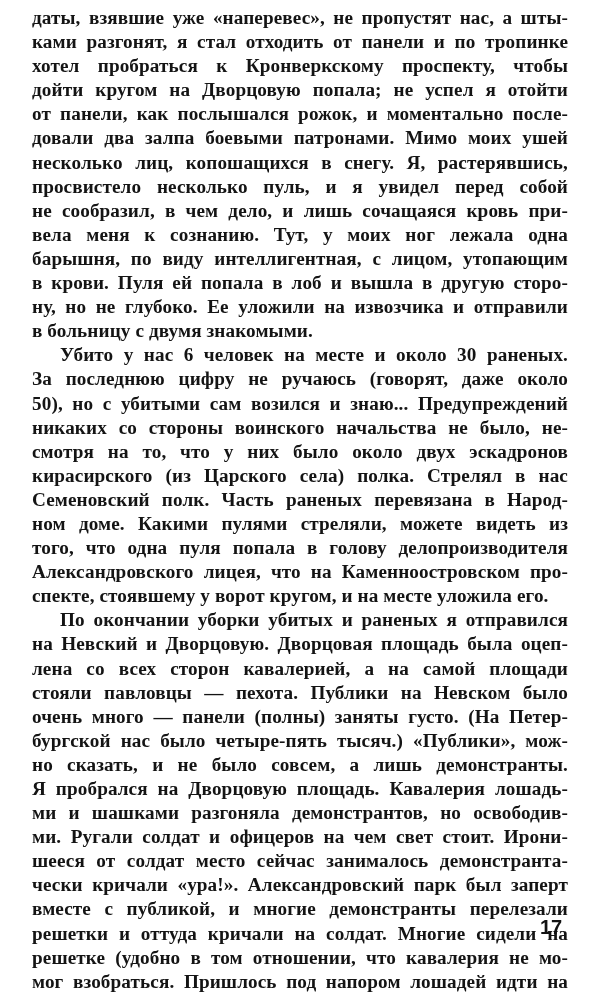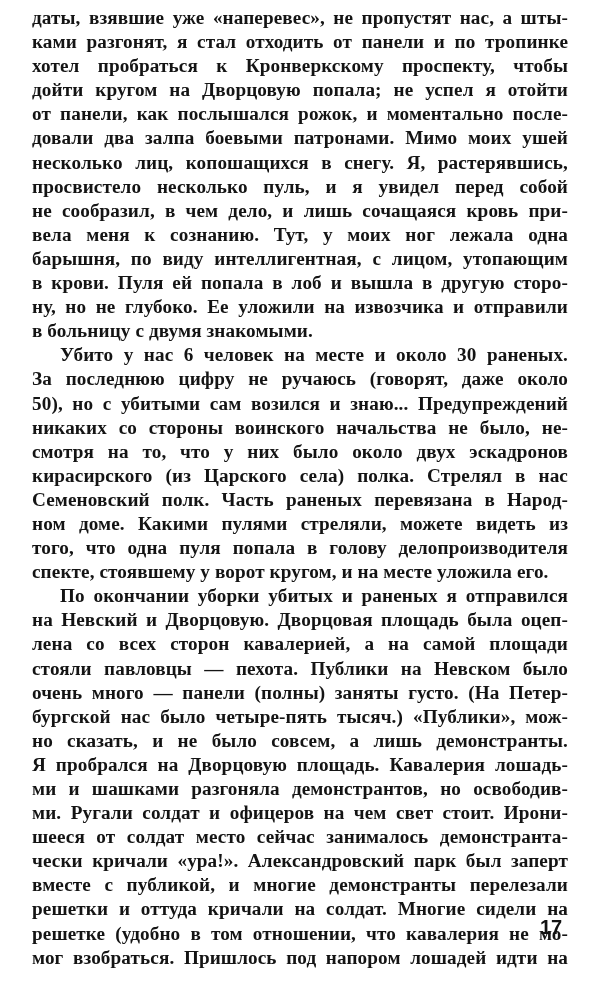--- a/index.html
+++ b/index.html
@@ -45,20 +45,21 @@
   <div>
     <span class="line indent">Убито у нас 6 человек на месте и около 30 раненых.</span>
     <span class="line">За последнюю цифру не ручаюсь (говорят, даже около</span>
     <span class="line">50), но с убитыми сам возился и знаю... Предупреждений</span>
     <span class="line">никаких со стороны воинского начальства не было, не-</span>
     <span class="line">смотря на то, что у них было около двух эскадронов</span>
     <span class="line">кирасирского (из Царского села) полка. Стрелял в нас</span>
     <span class="line">Семеновский полк. Часть раненых перевязана в Народ-</span>
     <span class="line">ном доме. Какими пулями стреляли, можете видеть из</span>
     <span class="line">того, что одна пуля попала в голову делопроизводителя</span>
+    <span class="line">Александровского лицея, что на Каменноостровском про-</span>
     <span class="line last">спекте, стоявшему у ворот кругом, и на месте уложила его.</span>
   </div>
   <div>
     <span class="line indent">По окончании уборки убитых и раненых я отправился</span>
     <span class="line">на Невский и Дворцовую. Дворцовая площадь была оцеп-</span>
     <span class="line">лена со всех сторон кавалерией, а на самой площади</span>
     <span class="line">стояли павловцы — пехота. Публики на Невском было</span>
     <span class="line">очень много — панели (полны) заняты густо. (На Петер-</span>
     <span class="line">бургской нас было четыре-пять тысяч.) «Публики», мож-</span>
     <span class="line">но сказать, и не было совсем, а лишь демонстранты.</span>

